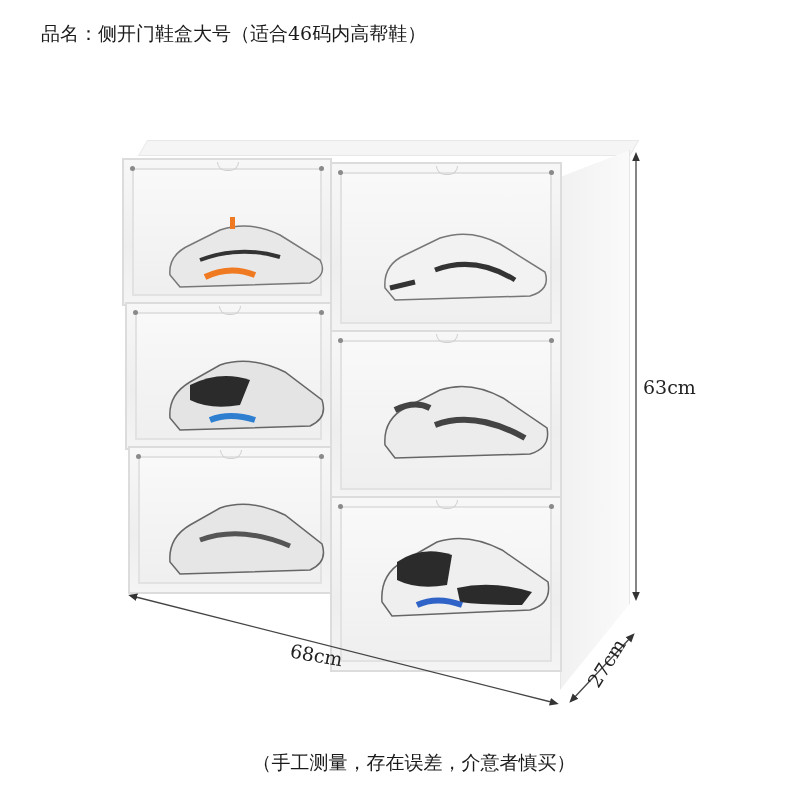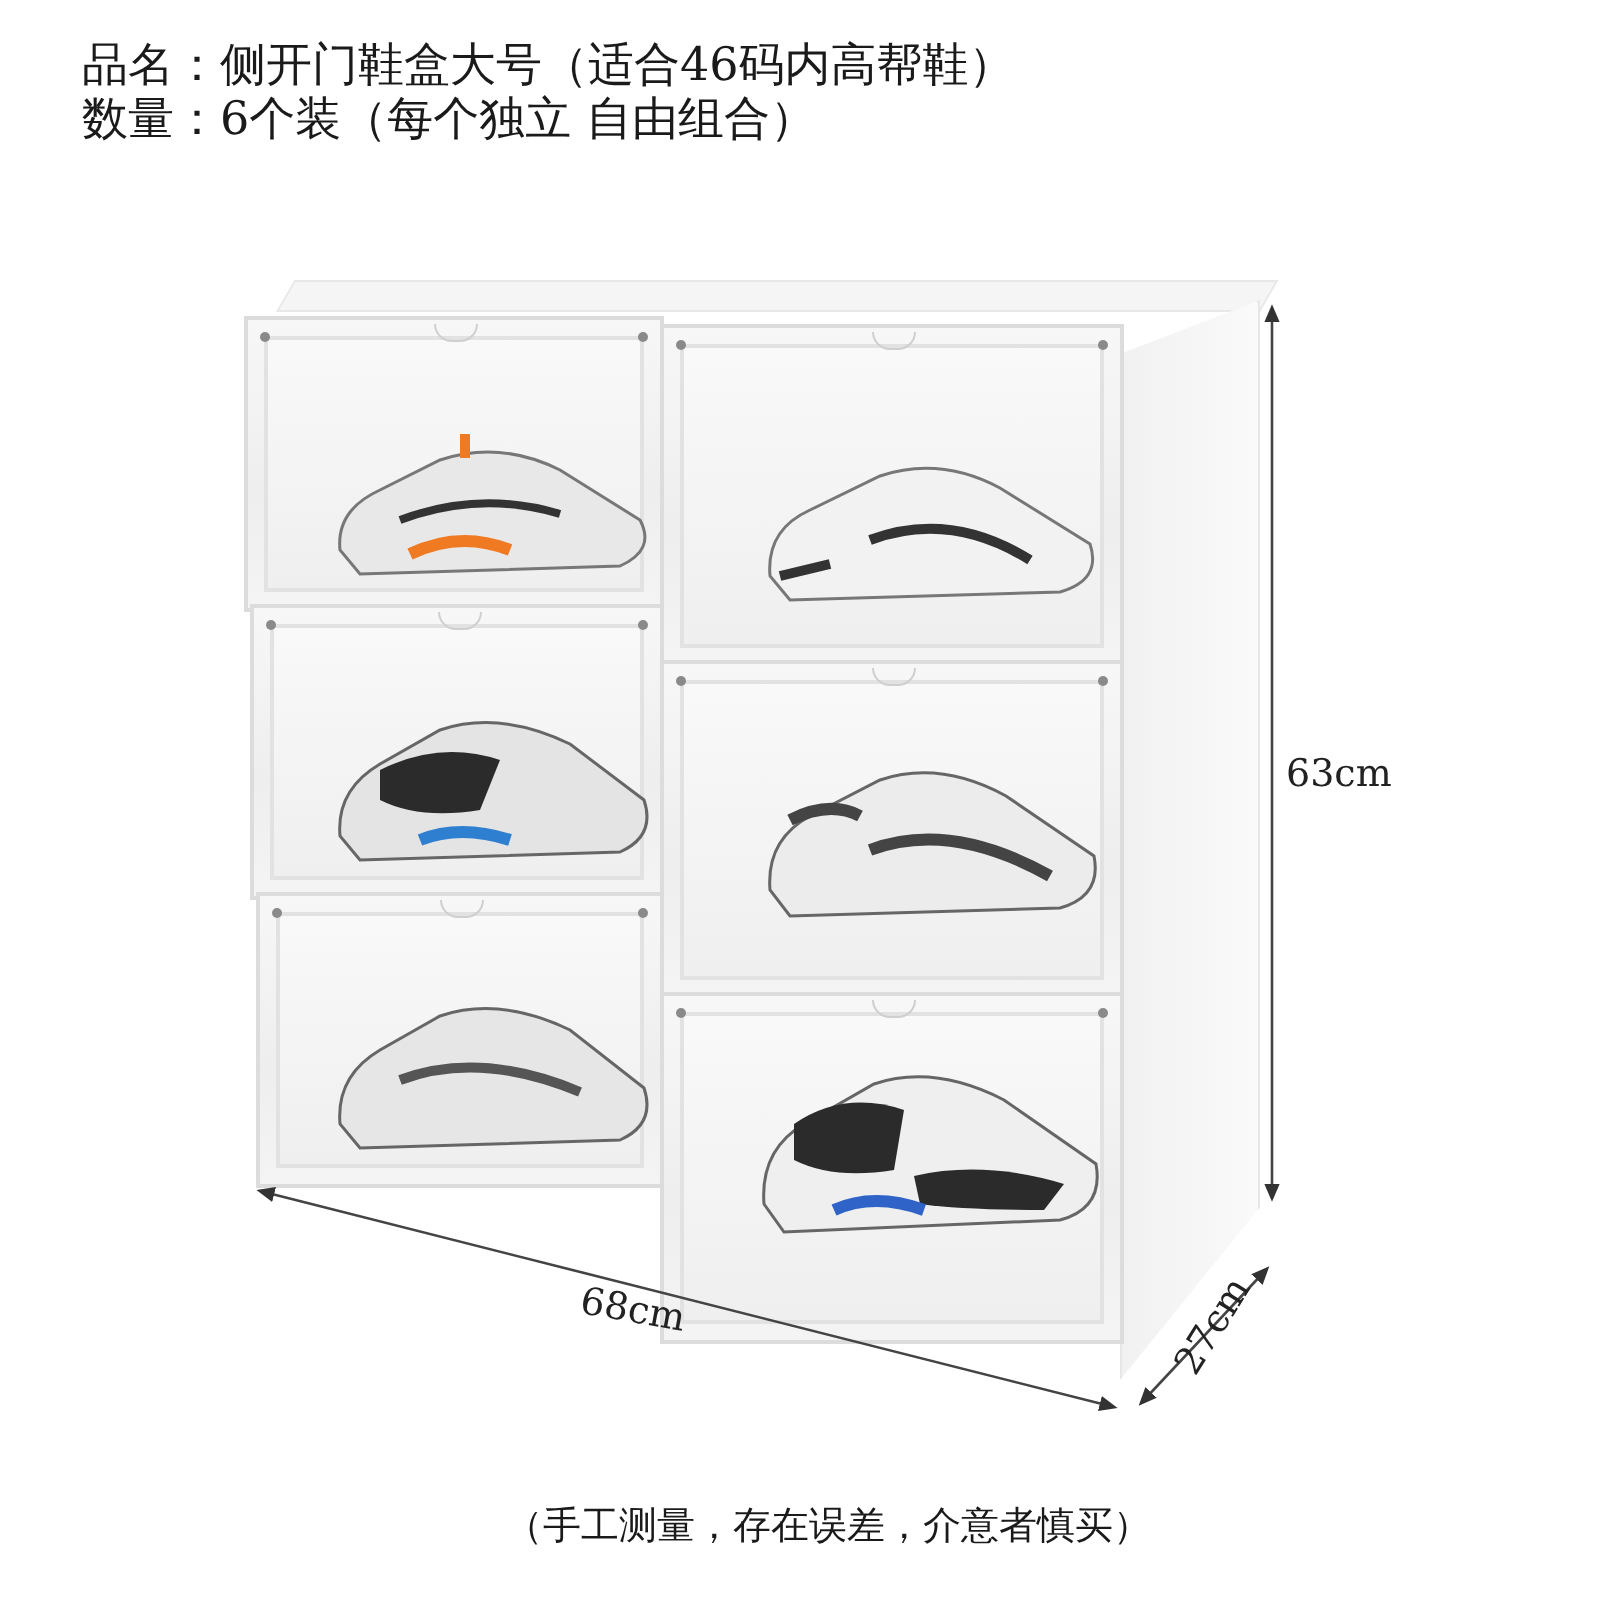--- a/index.html
+++ b/index.html
@@ -1,36 +1,35 @@
 <!DOCTYPE html>
 <html><head>
 <meta charset="utf-8">
 <style>
   html, body { margin:0; padding:0; }
   body { width:800px; height:800px; background:#ffffff; position:relative; overflow:hidden;
          font-family:"DejaVu Serif","Liberation Serif",serif; color:#1a1a1a; }
-  .info { position:absolute; left:41px; top:20px; font-size:23px; line-height:27px; }
+  .info { position:absolute; left:41px; top:20px; font-size:19px; line-height:27px;text-align:right; }
   .info-row { white-space:pre; }
   .stage { position:absolute; left:0; top:0; width:800px; height:800px; }
   .box { position:absolute; border:2px solid #dcdcdc; background:linear-gradient(180deg,#f7f7f7 0%,#eeeeee 60%,#f4f4f4 100%); box-sizing:border-box; }
   .box .door { position:absolute; left:8px; top:8px; right:8px; bottom:8px; border:2px solid #e2e2e2; background:linear-gradient(180deg,#f9f9f9,#efefef); }
   .box .notch { position:absolute; top:2px; left:50%; width:20px; height:8px; margin-left:-10px; border:1px solid #cfcfcf; border-top:none; border-radius:0 0 10px 10px; }
   .box .screw { position:absolute; width:5px; height:5px; border-radius:50%; background:#8a8a8a; }
   .side { position:absolute; background:linear-gradient(90deg,#f1f1f1,#fafafa); border:1px solid #e6e6e6; box-sizing:border-box; }
   .top-face { position:absolute; background:#f5f5f5; border:1px solid #e8e8e8; }
   .shoe { position:absolute; }
   .dim-label { position:absolute; font-size:19px; color:#222; white-space:nowrap; }
   .note { position:absolute; left:0; width:800px; top:750px; text-align:center; font-size:19px;margin-left:14px; }
 </style>
 </head>
 <body>
 
 <div class="info">
   <div class="info-row"><span>品名：</span><span>侧开门鞋盒大号（适合46码内高帮鞋）</span></div>
-  <div class="info-row"><span>数量：</span><span>6个装（每个独立 自由组合）</span></div>
 </div>
 
 <div class="stage">
 
   <div class="top-face" style="left:138px;top:140px;width:490px;height:14px;transform:skewX(-30deg);transform-origin:left bottom;"></div>
 
   <div class="side" style="left:560px;top:150px;width:70px;height:540px;clip-path:polygon(0 5%,100% 0,100% 84%,0 100%);"></div>
 
   <div class="box" style="left:122px;top:158px;width:210px;height:148px;">
     <div class="door"></div>

